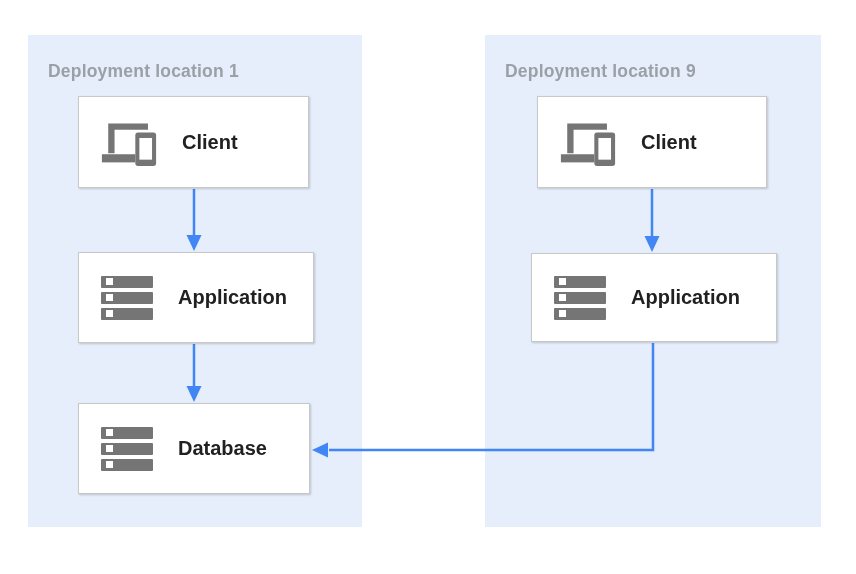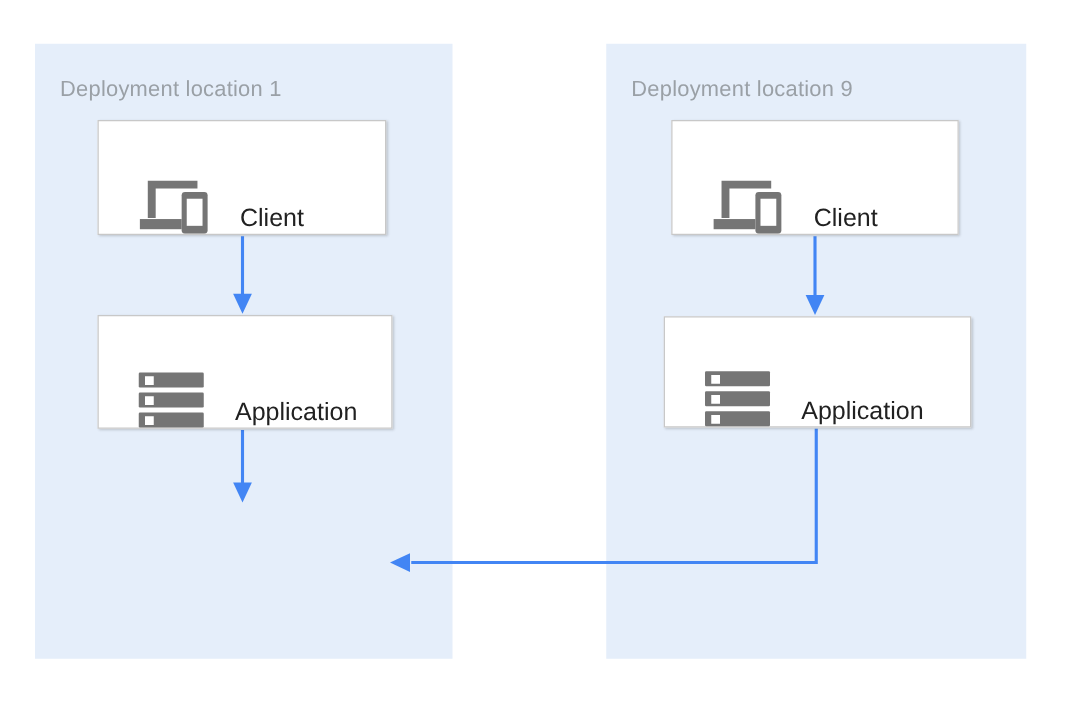--- a/index.html
+++ b/index.html
@@ -12,20 +12,21 @@
     --node-text:#212121;
     --page-bg:#ffffff;
   }
   html,body{margin:0;padding:0;background:var(--page-bg);}
   .canvas{
     position:relative;
     width:856px;height:574px;
     background:var(--page-bg);
     font-family:"Liberation Sans", sans-serif;
     overflow:hidden;
+    font-weight:bold;
   }
   .container{
     position:absolute;
     background:var(--container-fill);
   }
   .container-label{
     position:absolute;
     top:26px;left:20px;
     font-size:17.5px;
     color:var(--label-gray);
@@ -33,22 +34,22 @@
     white-space:nowrap;
   }
   .c1{left:28px;top:35px;width:334px;height:492px;}
   .c2{left:485px;top:35px;width:336px;height:492px;}
   .node{
     position:absolute;
     background:var(--node-fill);
     border:1px solid var(--node-border);
     box-shadow:1px 1px 2px rgba(0,0,0,0.18);
     display:flex;
-    align-items:flex-end;
-    padding-left:32px;
+    align-items:center;
+    padding-left:22px;
     box-sizing:border-box;
   }
   .node .node-label{
     font-size:20px;
     color:var(--node-text);
     margin-left:25px;
     white-space:nowrap;
   }
   .n-client1{left:78px;top:96px;width:231px;height:92px;}
   .n-app1{left:78px;top:252px;width:236px;height:91px;}
@@ -136,20 +137,34 @@
       <span class="bar">
           <span class="led"></span>
         </span>
       <span class="bar">
           <span class="led"></span>
         </span>
     </span>
     <span class="node-label">Application</span>
   </div>
 
+  <div class="node n-db1">
+    <span class="server-stack-icon">
+      <span class="bar">
+          <span class="led"></span>
+        </span>
+      <span class="bar">
+          <span class="led"></span>
+        </span>
+      <span class="bar">
+          <span class="led"></span>
+        </span>
+    </span>
+    <span class="node-label">Database</span>
+  </div>
 
   <div class="node n-client2">
     <span class="devices-icon">
       <svg width="56" height="47" viewBox="0 0 62 52" aria-hidden="true">
         <path class="glyph" d="M8 5 H52 V12 H15 V38 H8 Z"></path>
         <rect class="glyph" x="1" y="39" width="37" height="9"></rect>
         <rect class="glyph" x="38" y="15" width="23" height="37" rx="3"></rect>
         <rect class="screen" x="42.5" y="21" width="14" height="24"></rect>
       </svg>
     </span>

